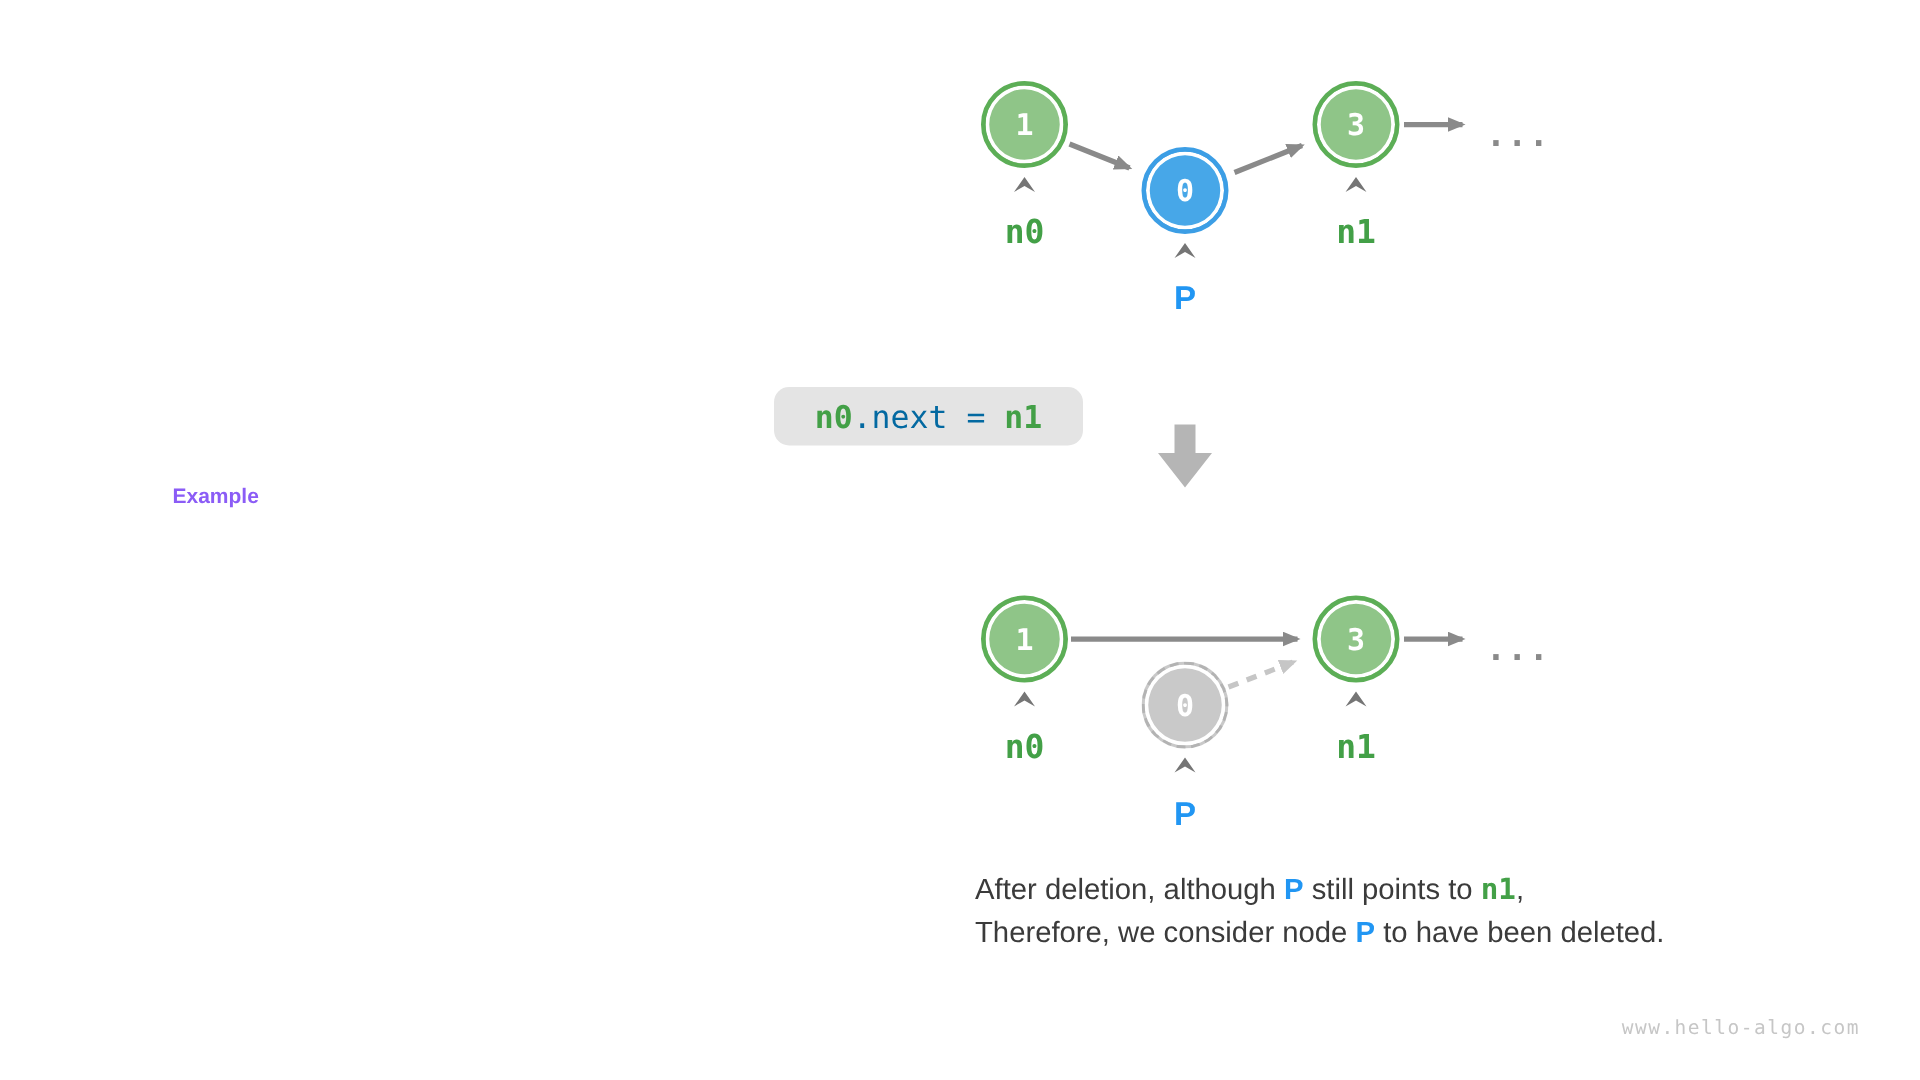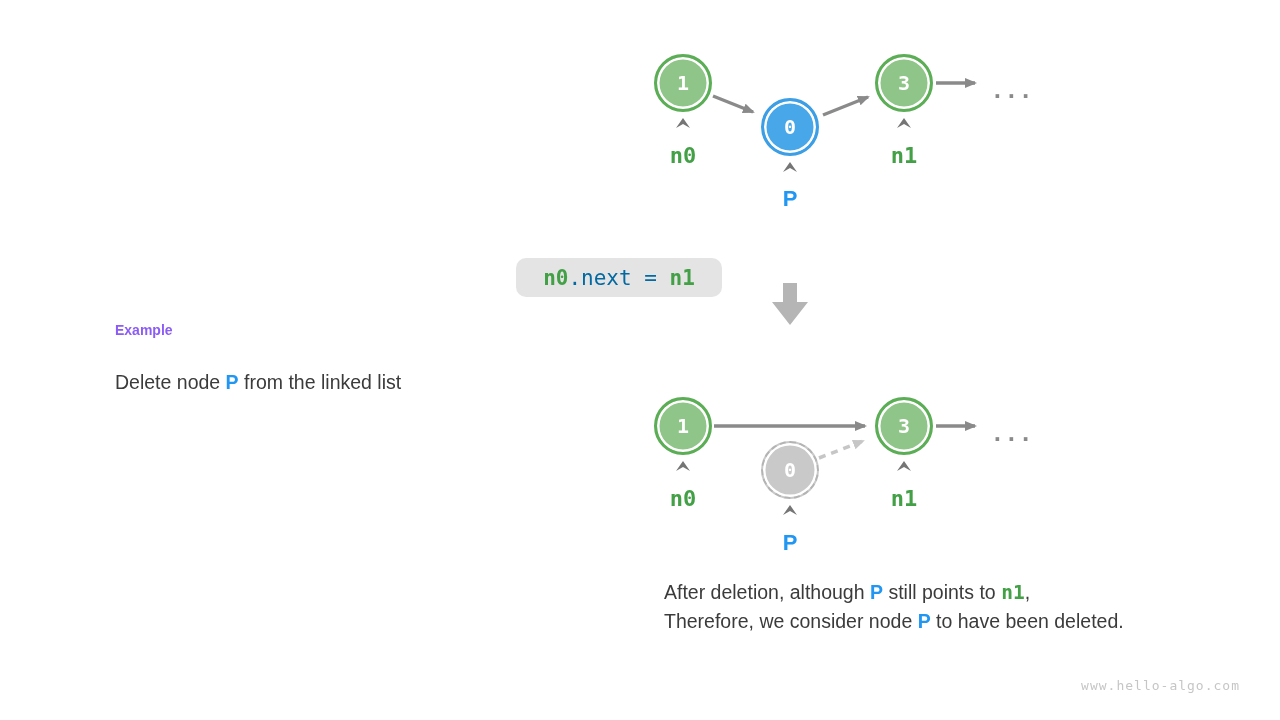--- a/index.html
+++ b/index.html
@@ -119,21 +119,21 @@
     left: 115px;
     top: 371px;
     font-size: 19.5px;
     color: #3B3B3B;
     white-space: pre;
   }
 
   
   .note {
     position: absolute;
-    left: 664px;
+    left: 650px;
     top: 578px;
     font-size: 19.5px;
     line-height: 29px;
     color: #3B3B3B;
   }
   .note-line { white-space: pre; }
 
   
   .watermark {
     position: absolute;
@@ -198,21 +198,20 @@
 
   <div class="ptr-label lbl-green" style="left:643px; top:145px;">n0</div>
   <div class="ptr-label lbl-blue" style="left:750px; top:188px;">P</div>
   <div class="ptr-label lbl-green" style="left:864px; top:145px;">n1</div>
 
   <div class="ellipsis" style="left:990px; top:78px;">...</div>
 
   <div class="code-box"><span class="mono-green">n0</span><span class="code-dark">.next = </span><span class="mono-green">n1</span></div>
 
   <div class="example-title">Example</div>
-  <div class="example-subtitle"><span>Delete node </span><span class="p-blue">P</span><span> from the linked list</span></div>
 
   <div class="node node-green abs" style="left:654px; top:397px;">
     <span class="node-digit">1</span>
   </div>
   <div class="node node-gray abs" style="left:761px; top:441px;">
     <span class="node-digit">0</span>
   </div>
   <div class="node node-green abs" style="left:875px; top:397px;">
     <span class="node-digit">3</span>
   </div>

